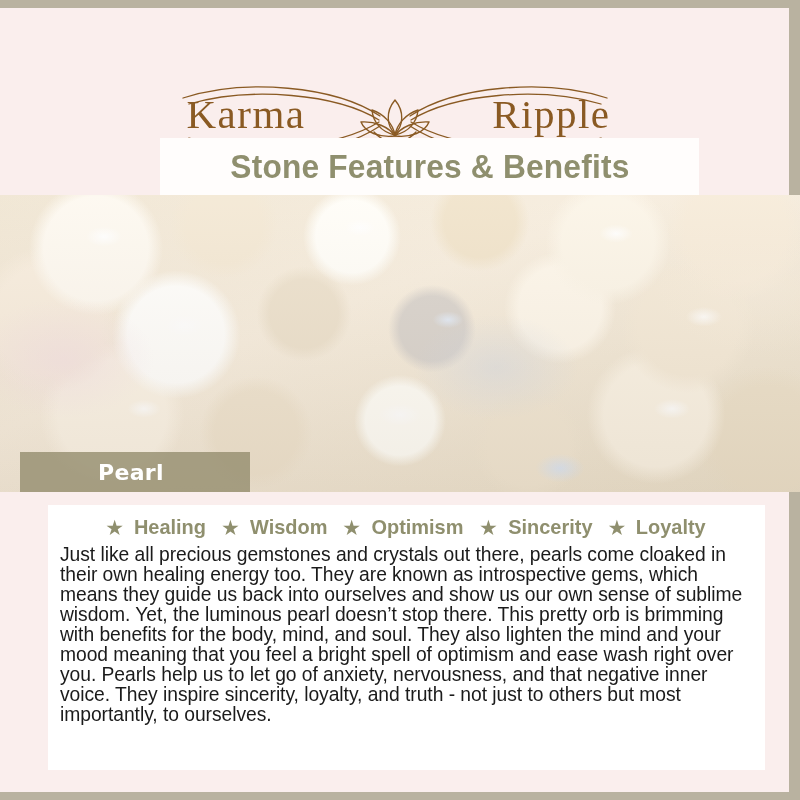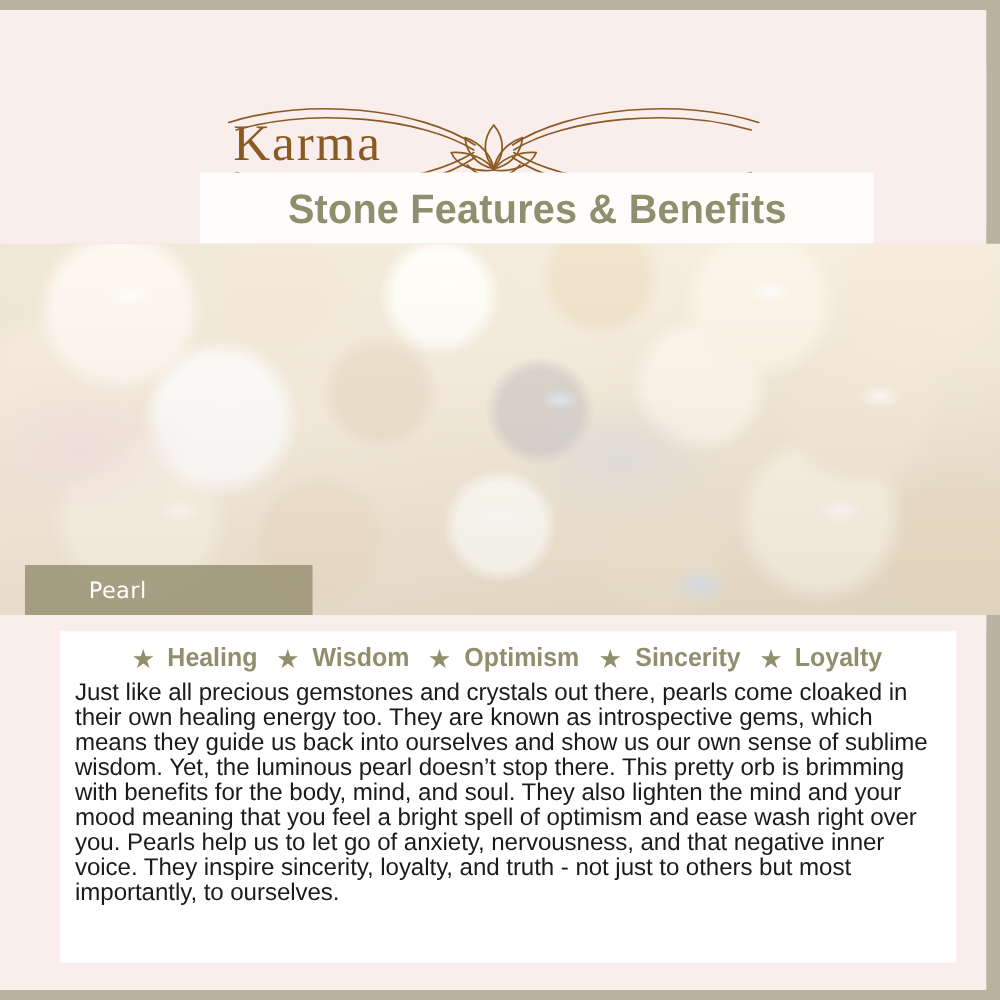--- a/index.html
+++ b/index.html
@@ -150,24 +150,24 @@
     position: absolute;
     left: 20px;
     top: 452px;
     width: 230px;
     height: 41px;
     background: rgba(150,143,112,.82);
     display: flex;
     align-items: center;
   }
   .stone-name {
-    margin-left: 51px;
+    margin-left: 78px;
     color: #ffffff;
-    font-size: 18px;
-    font-weight: normal;
+    font-size: 22px;
+    font-weight: bold;
     letter-spacing: 0.3px;
     font-family: "DejaVu Sans", sans-serif;
   }
 
   
   .content-card {
     position: absolute;
     left: 48px;
     top: 505px;
     width: 717px;
@@ -244,20 +244,21 @@
         <g fill="none" stroke="#8a5a23" stroke-width="1.4" stroke-linejoin="round" stroke-linecap="round">
           <path d="M230 52 C 222 44, 220 30, 230 18 C 240 30, 238 44, 230 52 Z"></path>
           <path d="M230 53 C 216 50, 208 40, 207 28 C 219 32, 228 42, 230 53 Z"></path>
           <path d="M230 53 C 244 50, 252 40, 253 28 C 241 32, 232 42, 230 53 Z"></path>
           <path d="M230 54 C 214 56, 200 50, 196 40 C 210 39, 224 45, 230 54 Z"></path>
           <path d="M230 54 C 246 56, 260 50, 264 40 C 250 39, 236 45, 230 54 Z"></path>
           <path d="M209 50 C 216 58, 224 60, 230 58 C 236 60, 244 58, 251 50"></path>
         </g>
       </svg>
       <span class="logo-word left">Karma</span>
+      <span class="logo-word right">Ripple</span>
     </div>
   </div>
 
   <div class="title-plaque">
     <span class="title-text">Stone Features &amp; Benefits</span>
   </div>
 
   <div class="photo">
     <div class="layer l1"></div>
     <div class="layer l2"></div>

